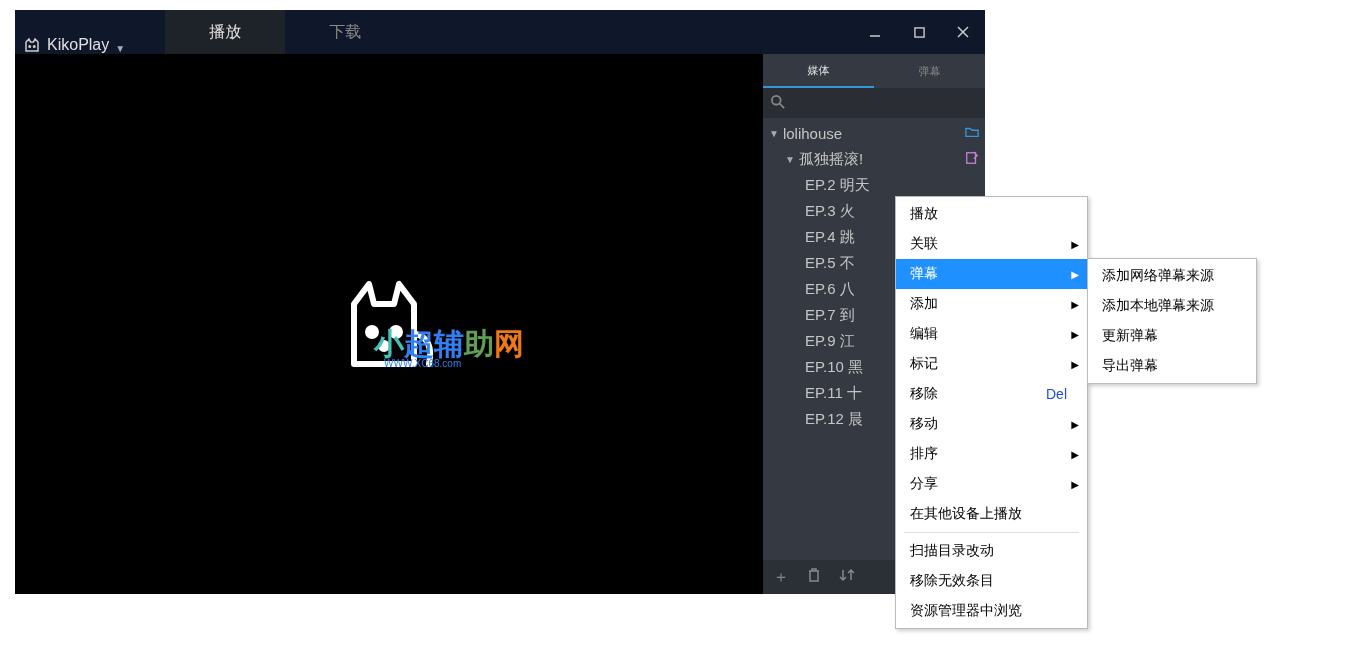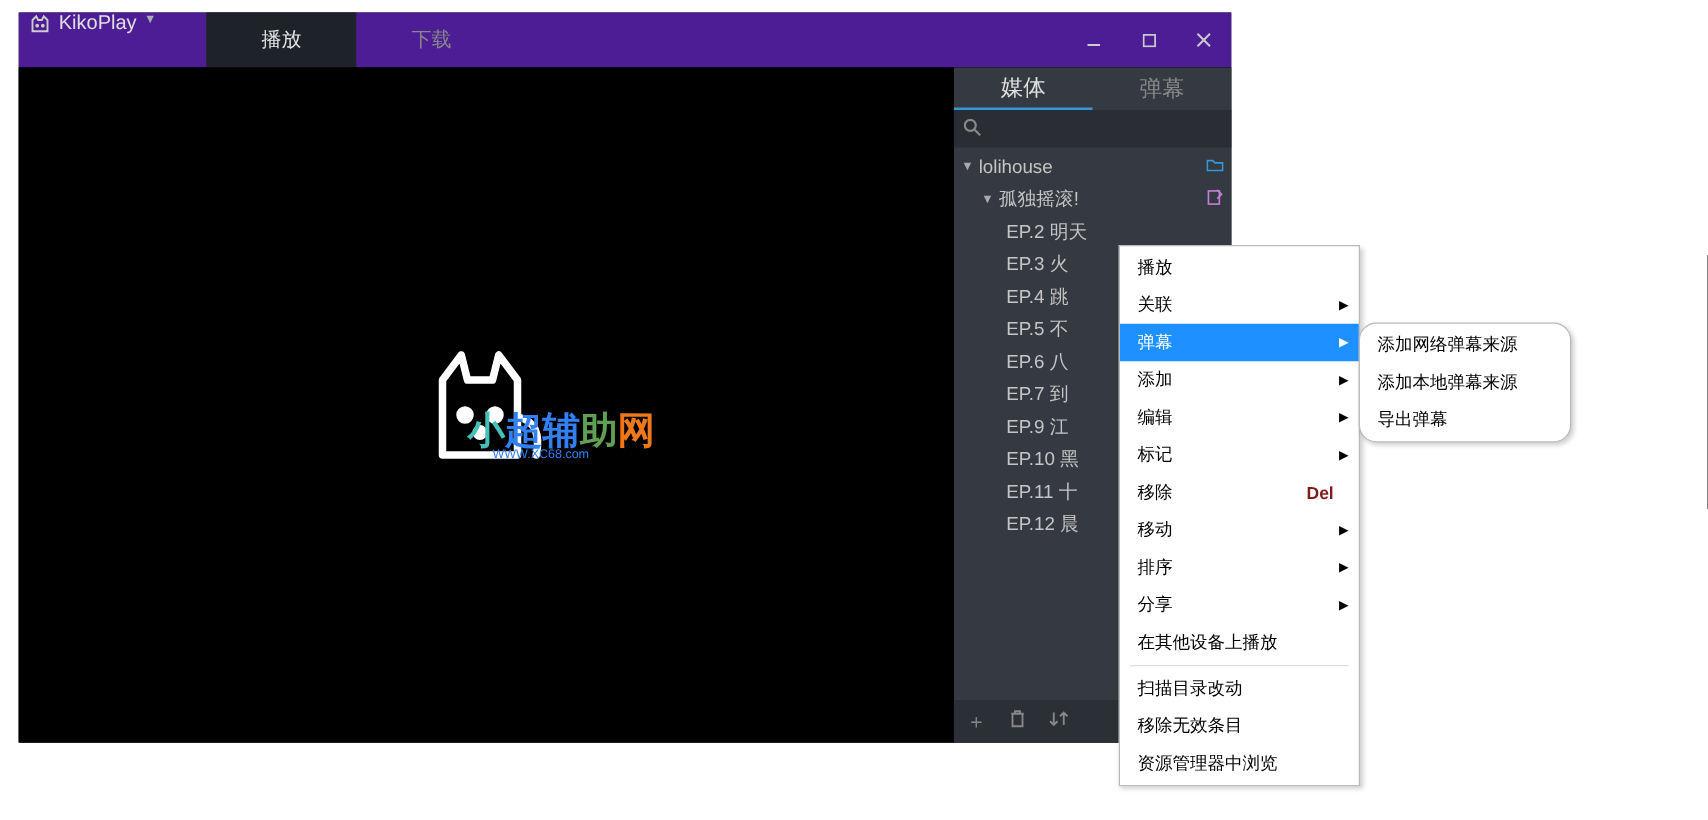--- a/index.html
+++ b/index.html
@@ -9,23 +9,23 @@
   position: absolute;
   left: 15px; top: 10px;
   width: 970px; height: 584px;
   background: #000;
   display: flex;
   flex-direction: column;
 }
 
 .titlebar {
   height: 44px;
-  background: #4c1d95;
-  display: flex;
-  align-items: flex-start;
+  background: #0f172a;
+  display: flex;
+  align-items: flex-end;
   color: #d0d0d0;
 }
 
 .app-icon {
   width: 18px; height: 18px;
   margin-left: 8px;
   display: flex; align-items: center; justify-content: center;
 }
 
 .app-title { margin-left: 6px; font-size: 16px; color: #e0e0e0; }
@@ -76,41 +76,41 @@
   position: absolute;
   top: 50px;
   left: 40px;
   font-size: 30px;
   font-weight: bold;
   white-space: nowrap;
   z-index: 1;
 }
 .watermark-sub {
   position: absolute;
-  top: 84px; left: 60px;
+  top: 84px; left: 50px;
   font-size: 10px;
   color: #3181f5;
 }
 
 .side-panel {
   width: 222px;
   background: #353941;
   display: flex;
   flex-direction: column;
   color: #ccc;
 }
 
 .side-tabs {
   display: flex;
   height: 34px;
 }
 .side-tab {
   flex: 1;
   display: flex; align-items: center; justify-content: center;
-  font-size: 18px;
+  font-size: 11px;
   color: #888;
   cursor: pointer;
 }
 .side-tab.active { color: #e0e0e0; border-bottom: 2px solid #3498db; }
 
 .search-bar {
   height: 30px;
   background: #2a2d34;
   display: flex; align-items: center;
   padding: 0 8px;
@@ -169,27 +169,26 @@
 }
 .ctx-item.highlighted { background: #1e90ff; color: #fff; }
 .ctx-arrow {
   position: absolute;
   right: 8px;
   font-size: 10px;
 }
 .ctx-shortcut {
   position: absolute;
   right: 20px;
-  color: #7f1d1d;
-  font-weight: bold;
+  color: #1d4ed8;
 }
 .ctx-sep { height: 1px; background: #ddd; margin: 3px 8px; }
 
 .ctx-main { left: 895px; top: 196px; width: 193px; }
-.ctx-sub { left: 1087px; top: 258px; width: 170px; border-radius: 14px; }
+.ctx-sub { left: 1087px; top: 258px; width: 170px; }
 .ctx-sub .ctx-item { min-width: 158px; }
 </style>
 </head>
 <body>
 
 <div class="app-window">
 
   <div class="titlebar">
     <div class="app-icon">
       <svg width="18" height="18" viewBox="0 0 24 24" fill="none" stroke="#ccc" stroke-width="2">
@@ -380,15 +379,18 @@
 </div>
 
 <div class="ctx-menu ctx-sub">
   <div class="ctx-item">
       <span>添加网络弹幕来源</span>
     </div>
   <div class="ctx-item">
       <span>添加本地弹幕来源</span>
     </div>
   <div class="ctx-item">
+      <span>更新弹幕</span>
+    </div>
+  <div class="ctx-item">
       <span>导出弹幕</span>
     </div>
 </div>
 
 </body></html>

